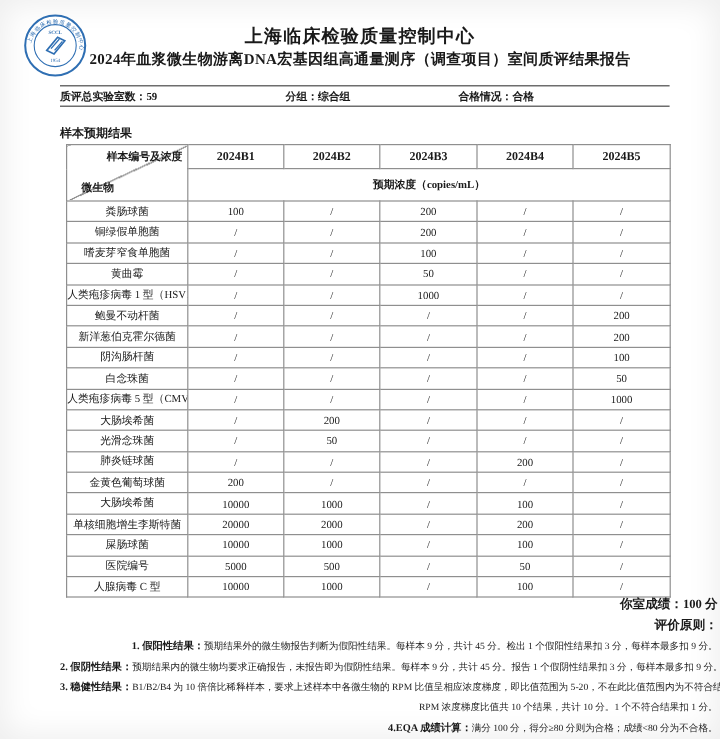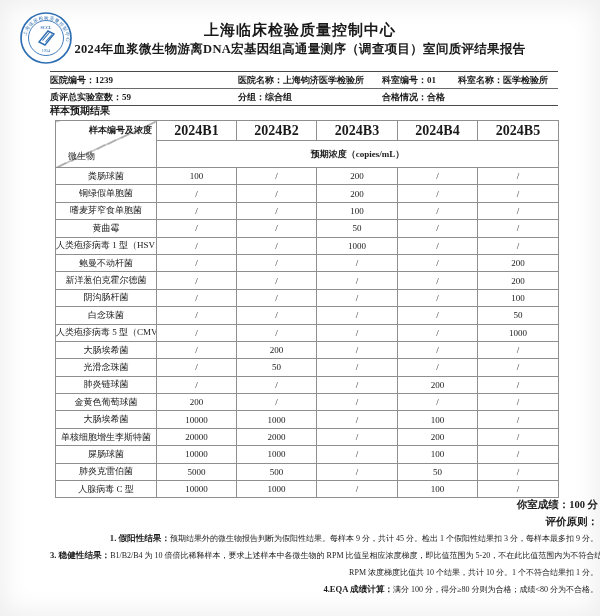--- a/index.html
+++ b/index.html
@@ -23,30 +23,30 @@
   .info-row.first{border-bottom:1px solid #6a6a6a;}
   .info-cell{overflow:visible;}
   
   .section-title{position:absolute;left:50px;top:104px;font-size:10px;font-weight:bold;text-align:right;}
   
   table.sample-table{position:absolute;left:55px;top:120px;width:503px;
     border-collapse:collapse;table-layout:fixed;
     border:1.5px solid #3a3a3a;}
   .sample-table td,.sample-table th{border:1px solid #8f8f8f;padding:0;text-align:center;
     vertical-align:middle;overflow:hidden;white-space:nowrap;}
-  .sample-table th.sample-col{height:19px;font-size:14px;font-weight:bold;}
+  .sample-table th.sample-col{height:19px;font-size:10px;font-weight:bold;}
   .sample-table td.subheader{height:26px;font-size:9px;font-weight:bold;}
   .sample-table td.organism{font-size:8.5px;margin-top:35px;}
   .sample-table td.val{font-size:9px;height:16.4px;}
   td.diag{position:relative;padding:0;
     background:linear-gradient(to bottom right,
       transparent calc(50% - .6px), #8f8f8f calc(50% - .6px),
       #8f8f8f calc(50% + .6px), transparent calc(50% + .6px));margin-top:20px;}
   .diag-top{position:absolute;top:3px;right:4px;font-size:9px;font-weight:bold;}
-  .diag-bottom{position:absolute;bottom:4px;left:12px;font-size:9px;font-weight:normal;}
+  .diag-bottom{position:absolute;bottom:4px;left:12px;font-size:9px;font-weight:bold;}
   
   .result{position:absolute;left:50px;top:496px;width:548px;text-align:right;}
   .score-line{font-size:10.5px;font-weight:bold;line-height:17px;white-space:nowrap;}
   .principles-title{font-size:10.5px;font-weight:bold;line-height:17px;}
   .principle,.principle-cont{font-size:8px;line-height:17px;white-space:nowrap;}
   .p-label{font-weight:bold;font-size:8.6px;}
 </style>
 </head>
 <body>
 
@@ -67,26 +67,20 @@
       <path d="M23.5 29.5 L30.5 21.5" stroke-width="1.1"></path>
       <path d="M26.5 31 L33 23.5" stroke-width="1.1"></path>
     </g>
     <text x="27" y="40.5" text-anchor="middle" font-size="4.2" fill="#2f6fb3">1954</text>
   </svg>
 
   <div class="org-title">上海临床检验质量控制中心</div>
   <div class="report-title">2024年血浆微生物游离DNA宏基因组高通量测序（调查项目）室间质评结果报告</div>
 
   <div class="info-bar">
-    <div class="info-row first">
-      <div class="info-cell"><span>医院编号：</span><span>1239</span></div>
-      <div class="info-cell"><span>医院名称：</span><span>上海钧济医学检验所</span></div>
-      <div class="info-cell"><span>科室编号：</span><span>01</span></div>
-      <div class="info-cell"><span>科室名称：</span><span>医学检验所</span></div>
-    </div>
     <div class="info-row">
       <div class="info-cell"><span>质评总实验室数：</span><span>59</span></div>
       <div class="info-cell"><span>分组：</span><span>综合组</span></div>
       <div class="info-cell"><span>合格情况：</span><span>合格</span></div>
     </div>
   </div>
 
   <div class="section-title">样本预期结果</div>
 
   <table class="sample-table">
@@ -245,21 +239,21 @@
         </tr>
         <tr>
           <td class="organism val">屎肠球菌</td>
           <td class="val">10000</td>
           <td class="val">1000</td>
           <td class="val">/</td>
           <td class="val">100</td>
           <td class="val">/</td>
         </tr>
         <tr>
-          <td class="organism val">肺炎克雷伯菌</td>
+          <td class="organism val">医院编号</td>
           <td class="val">5000</td>
           <td class="val">500</td>
           <td class="val">/</td>
           <td class="val">50</td>
           <td class="val">/</td>
         </tr>
         <tr>
           <td class="organism val">人腺病毒 C 型</td>
           <td class="val">10000</td>
           <td class="val">1000</td>
@@ -268,19 +262,20 @@
           <td class="val">/</td>
         </tr>
       </tbody>
   </table>
 
   <div class="result">
     <div class="score-line"><span>你室成绩：</span><span>100 分</span></div>
     <div class="principles-title">评价原则：</div>
     <div id="principles">
         <div class="principle"><span class="p-label">1. 假阳性结果：</span><span>预期结果外的微生物报告判断为假阳性结果。每样本 9 分，共计 45 分。检出 1 个假阳性结果扣 3 分，每样本最多扣 9 分。</span></div>
+        <div class="principle"><span class="p-label">2. 假阴性结果：</span><span>预期结果内的微生物均要求正确报告，未报告即为假阴性结果。每样本 9 分，共计 45 分。报告 1 个假阴性结果扣 3 分，每样本最多扣 9 分。</span></div>
         <div class="principle"><span class="p-label">3. 稳健性结果：</span><span>B1/B2/B4 为 10 倍倍比稀释样本，要求上述样本中各微生物的 RPM 比值呈相应浓度梯度，即比值范围为 5-20，不在此比值范围内为不符合结果。</span></div>
         <div class="principle-cont">RPM 浓度梯度比值共 10 个结果，共计 10 分。1 个不符合结果扣 1 分。</div>
         <div class="principle"><span class="p-label">4.EQA 成绩计算：</span><span>满分 100 分，得分≥80 分则为合格；成绩&lt;80 分为不合格。</span></div>
       </div>
   </div>
 
 </div>
 
 </body></html>

